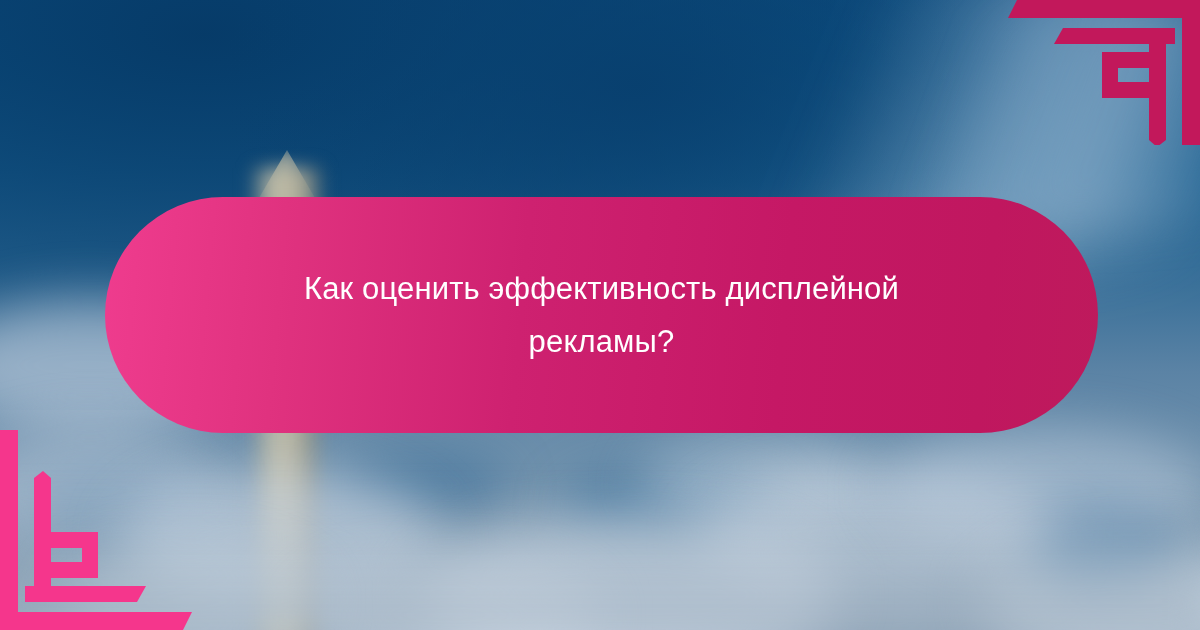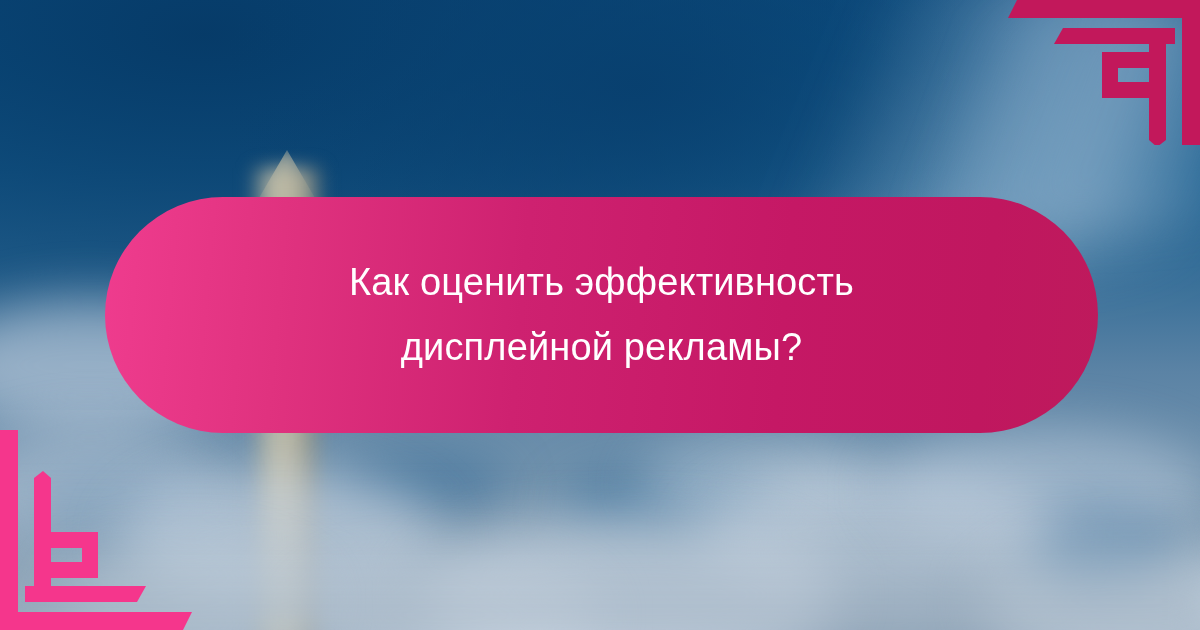--- a/index.html
+++ b/index.html
@@ -153,21 +153,21 @@
     border-radius: 118px;
     background: linear-gradient(95deg, #ef3c8e 0%, #e0327f 18%, #ce2170 42%, #c51865 68%, #c0175f 88%, #be1a5c 100%);
     display: flex;
     align-items: center;
     justify-content: center;
     box-sizing: border-box;
     padding: 0 90px;
   }
   .pill-title {
     color: #ffffff;
-    font-size: 38px;
+    font-size: 31px;
     line-height: 1.72;
     font-weight: 400;
     text-align: center;
     letter-spacing: .15px;
     max-width: 700px;
   }
 </style>
 </head>
 <body>
 

